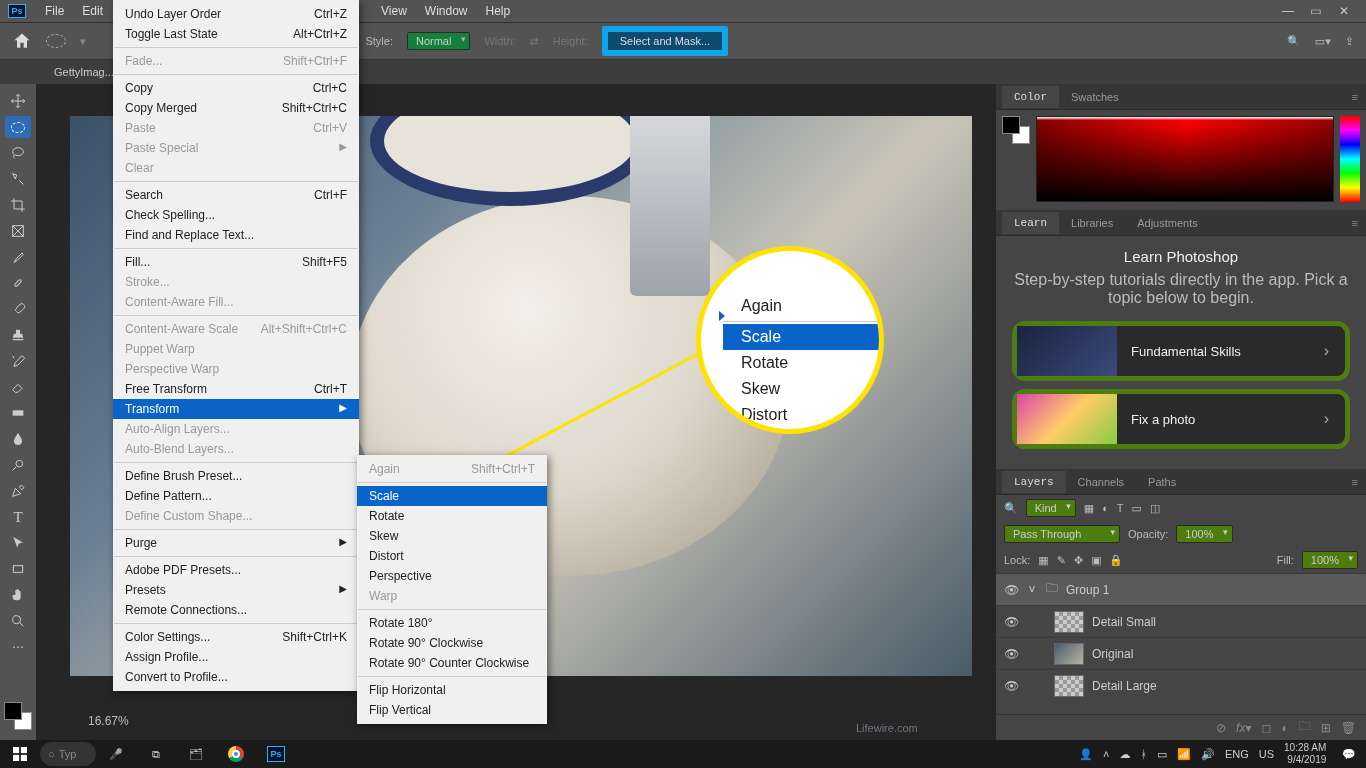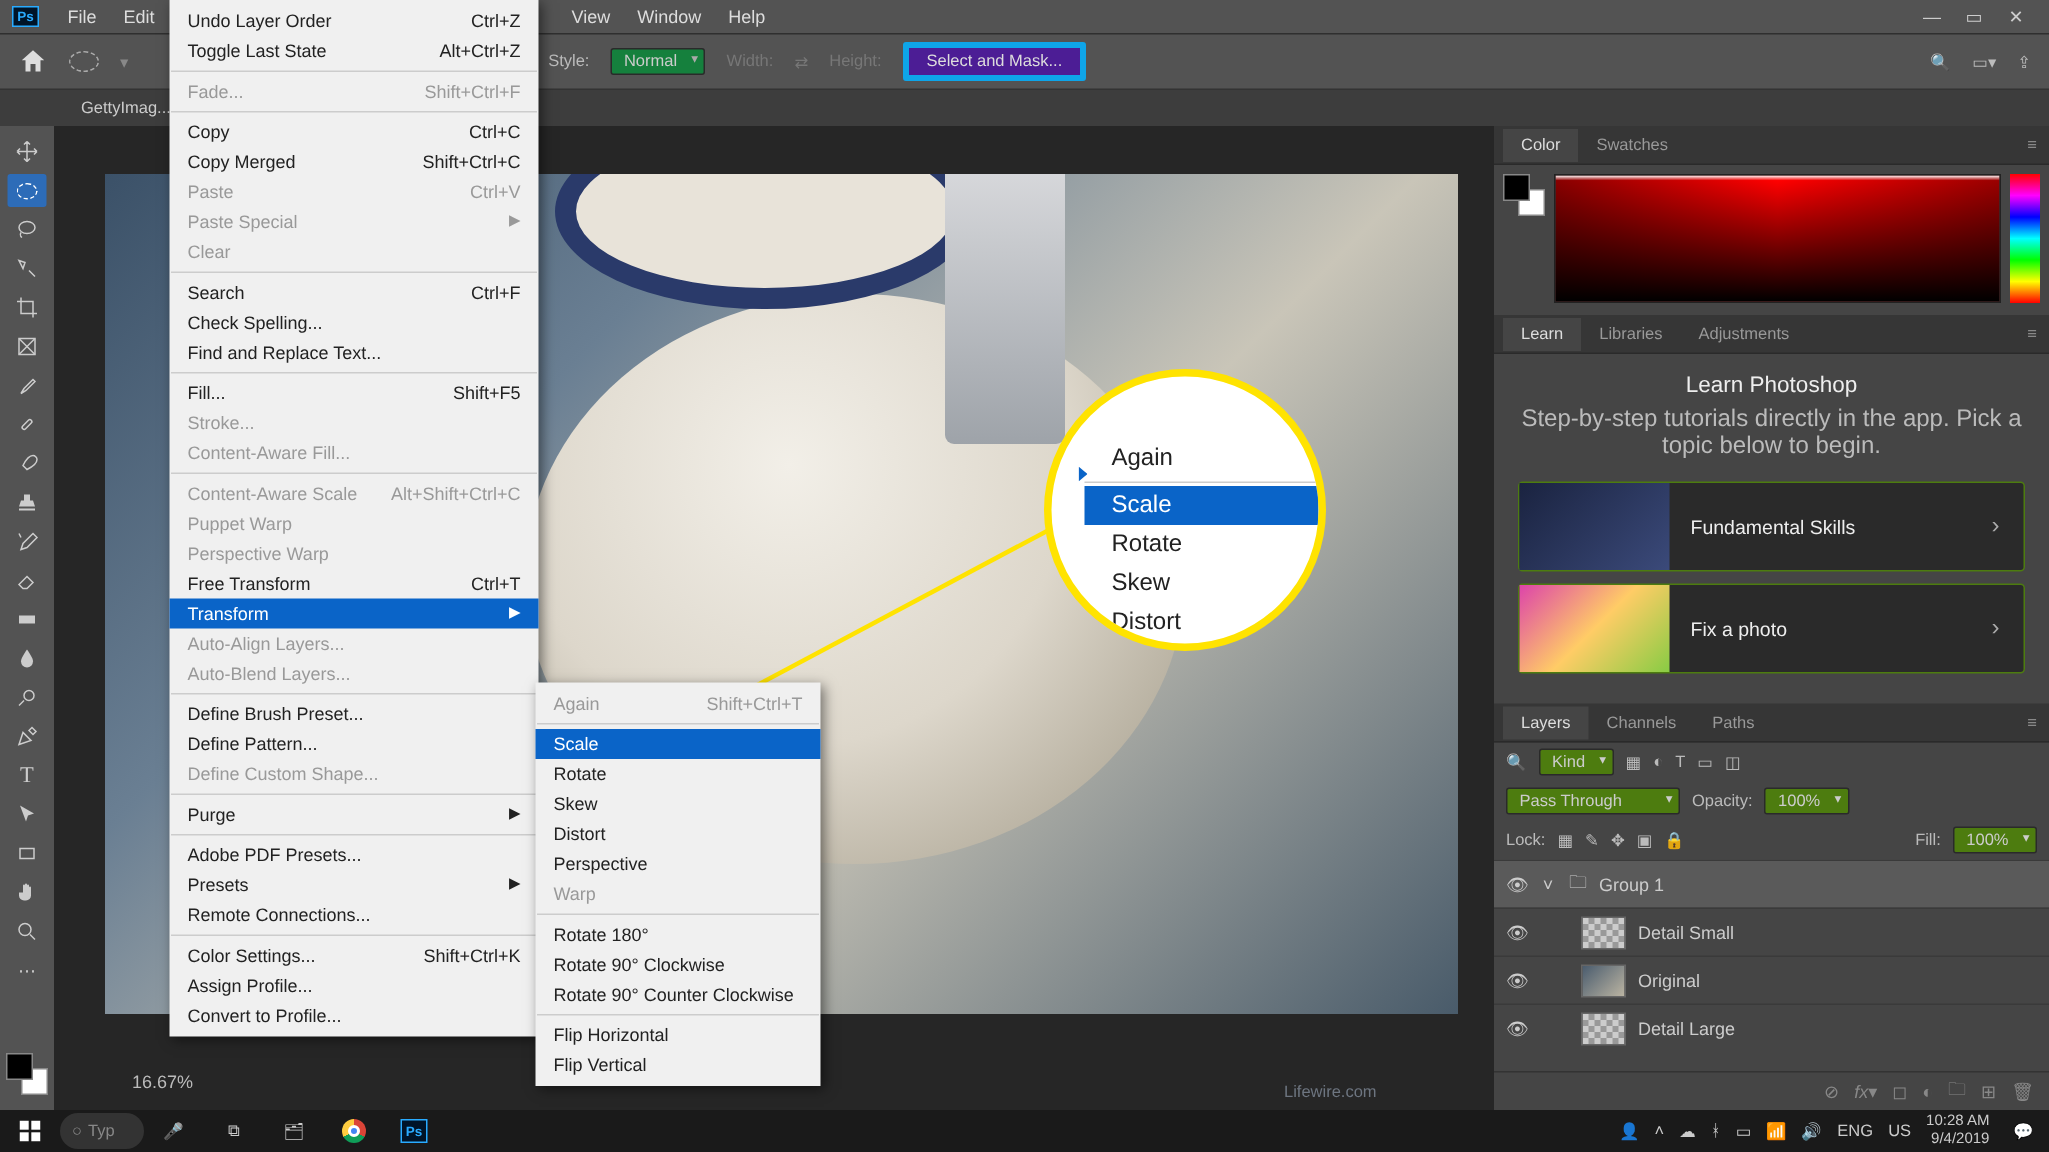--- a/index.html
+++ b/index.html
@@ -7,46 +7,46 @@
 .menubar { height:22px; background:#535353; display:flex; align-items:center; padding:0 8px; color:#ddd; }
 .menubar .ps-logo { width:18px; height:14px; background:#001428; border:1px solid #29abff; color:#29abff; font-weight:bold; font-size:9px; display:flex; align-items:center; justify-content:center; margin-right:10px; }
 .menubar .mitem { padding:3px 9px; cursor:default; }
 .menubar .spacer { flex:1; }
 .winbtn { width:28px; height:22px; display:flex; align-items:center; justify-content:center; color:#ccc; }
 .optionsbar { height:38px; background:#535353; display:flex; align-items:center; border-top:1px solid #2f2f2f; border-bottom:1px solid #333; padding:0 12px; gap:14px; color:#bbb; font-size:11px; }
 .optionsbar .home { width:20px;height:20px;display:flex;align-items:center;justify-content:center; }
 .optionsbar .oval { width:20px;height:14px;border:1px dashed #aaa;border-radius:50%; }
 .optionsbar .dd { background:#15803d; border:1px solid #2a2a2a; padding:2px 18px 2px 8px; border-radius:2px; position:relative; color:#ccc; }
 .optionsbar .dd::after{content:"▾";position:absolute;right:4px;top:1px;font-size:9px;color:#aaa;}
-.optionsbar .btn { background:#4c1d95; border:4px solid #0ea5e9; padding:3px 12px; color:#ddd; border-radius:2px; }
+.optionsbar .btn { background:#0c4a6e; border:6px solid #0ea5e9; padding:3px 12px; color:#ddd; border-radius:2px; }
 .obright { margin-left:auto; display:flex; gap:14px; align-items:center; }
 .tabbar { height:24px; background:#3d3d3d; display:flex; align-items:center; padding-left:44px; font-size:11px; color:#ccc; }
 .tab { background:#3d3d3d; padding:4px 10px; border-right:1px solid #2a2a2a; }
 .body { position:absolute; top:84px; left:0; right:0; bottom:28px; }
 .toolbar { position:absolute; left:0; top:0; width:36px; bottom:0; background:#535353; display:flex; flex-direction:column; align-items:center; padding-top:6px; gap:4px; }
 .tool { width:26px;height:22px;color:#ccc;display:flex;align-items:center;justify-content:center; border-radius:2px; }
 .tool.active { background:#2d6cb8; color:#fff; }
 .tool svg{width:16px;height:16px;}
 .canvas-area { position:absolute; left:36px; top:0; right:370px; bottom:0; background:#262626; }
 .canvas { position:absolute; left:34px; top:32px; right:24px; bottom:64px; background:linear-gradient(135deg,#3b5168 0%,#6a7f93 30%,#c9c5b8 60%,#495b6a 100%); overflow:hidden; }
 .zoomtxt{position:absolute;left:52px;bottom:12px;color:#bbb;}
 .panels { position:absolute; right:0; top:0; width:370px; bottom:0; background:#454545; display:flex; flex-direction:column; }
 .panel-tabs { height:26px; display:flex; align-items:center; background:#363636; border-bottom:1px solid #2a2a2a; padding-left:6px; font-size:11px; }
 .ptab { padding:5px 12px; color:#999; }
-.ptab.active { background:#454545; color:#ddd; }
+.ptab.active { background:#454545; color:#ddd;font-family:Liberation Mono, monospace; }
 .color-panel { height:100px; padding:6px; display:flex; gap:6px; }
 .swatch { width:28px;height:28px; position:relative; }
 .swatch .fg{width:18px;height:18px;background:#000;border:1px solid #888;position:absolute;top:0;left:0;}
 .swatch .bg{width:18px;height:18px;background:#fff;border:1px solid #888;position:absolute;bottom:0;right:0;}
 .colorbox { flex:1; height:86px; background:linear-gradient(to bottom,#fff 0%,transparent 4%,#000 100%),linear-gradient(to right,#800 0%,#f00 50%,#900 100%); position:relative; border:1px solid #222;}
 .hue{width:20px;height:86px;background:linear-gradient(to bottom,red,magenta,blue,cyan,lime,yellow,red);}
 .learn-panel { padding:12px 16px; color:#ddd; }
 .learn-title{text-align:center;font-size:15px;color:#eee;margin-bottom:6px;}
 .learn-sub{text-align:center;font-size:16px;color:#bbb;margin-bottom:14px;}
-.learn-card{height:60px;background:#2a2a2a;border-radius:3px;display:flex;align-items:center;margin-bottom:8px;border:1px solid #4d7c0f;}
+.learn-card{height:60px;background:#2a2a2a;border-radius:13px;display:flex;align-items:center;margin-bottom:8px;border:5px solid #4d7c0f;}
 .lc-thumb{width:100px;height:100%;background:linear-gradient(135deg,#1a2340,#3b4a7a);}
 .lc-thumb.f2{background:linear-gradient(135deg,#d4a,#fc6,#8c4);}
 .lc-label{flex:1;padding:0 14px;font-size:13px;color:#eee;}
 .lc-chev{padding:0 16px;color:#aaa;font-size:16px;}
 .layers-panel{flex:1;display:flex;flex-direction:column;}
 .lrow{display:flex;align-items:center;gap:8px;padding:4px 8px;font-size:11px;color:#bbb;}
 .ldd{background:#4d7c0f;border:1px solid #2a2a2a;padding:2px 18px 2px 8px;border-radius:2px;position:relative;color:#ccc;}
 .ldd::after{content:"▾";position:absolute;right:4px;top:1px;font-size:9px;}
 .layer{display:flex;align-items:center;height:32px;padding:0 8px;gap:8px;border-top:1px solid #3a3a3a;}
 .layer.sel{background:#5a5a5a;}

